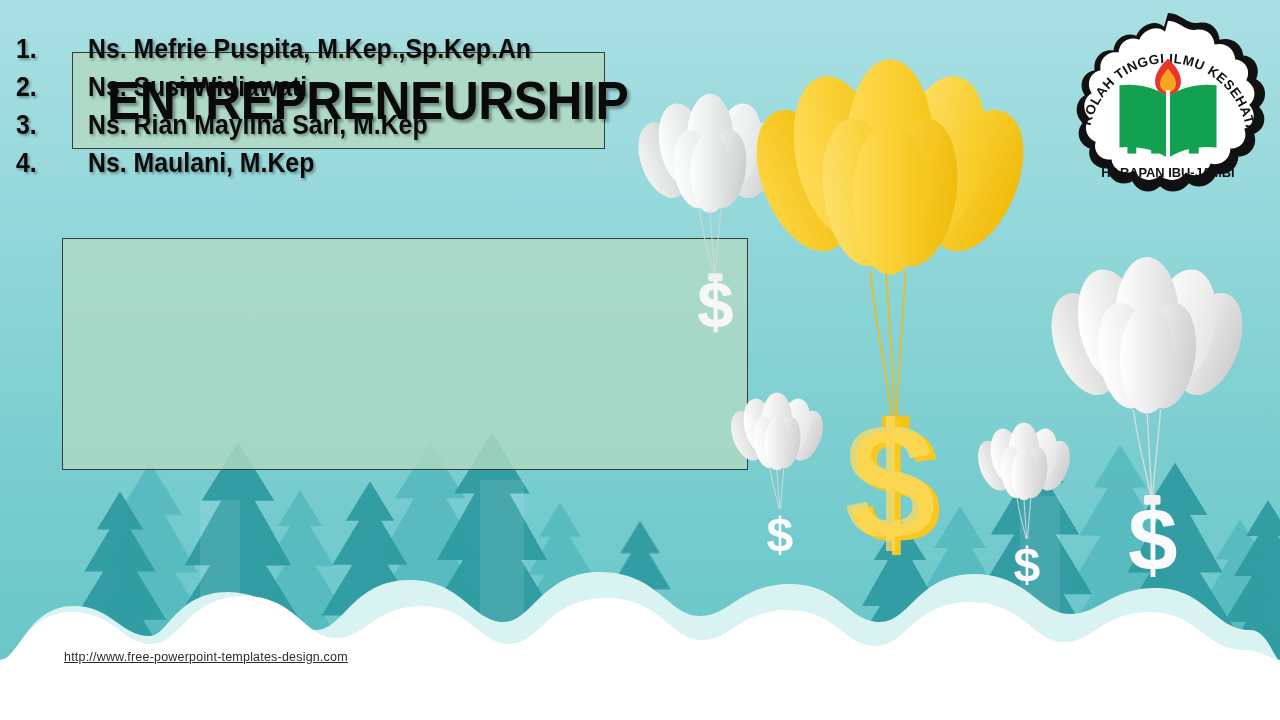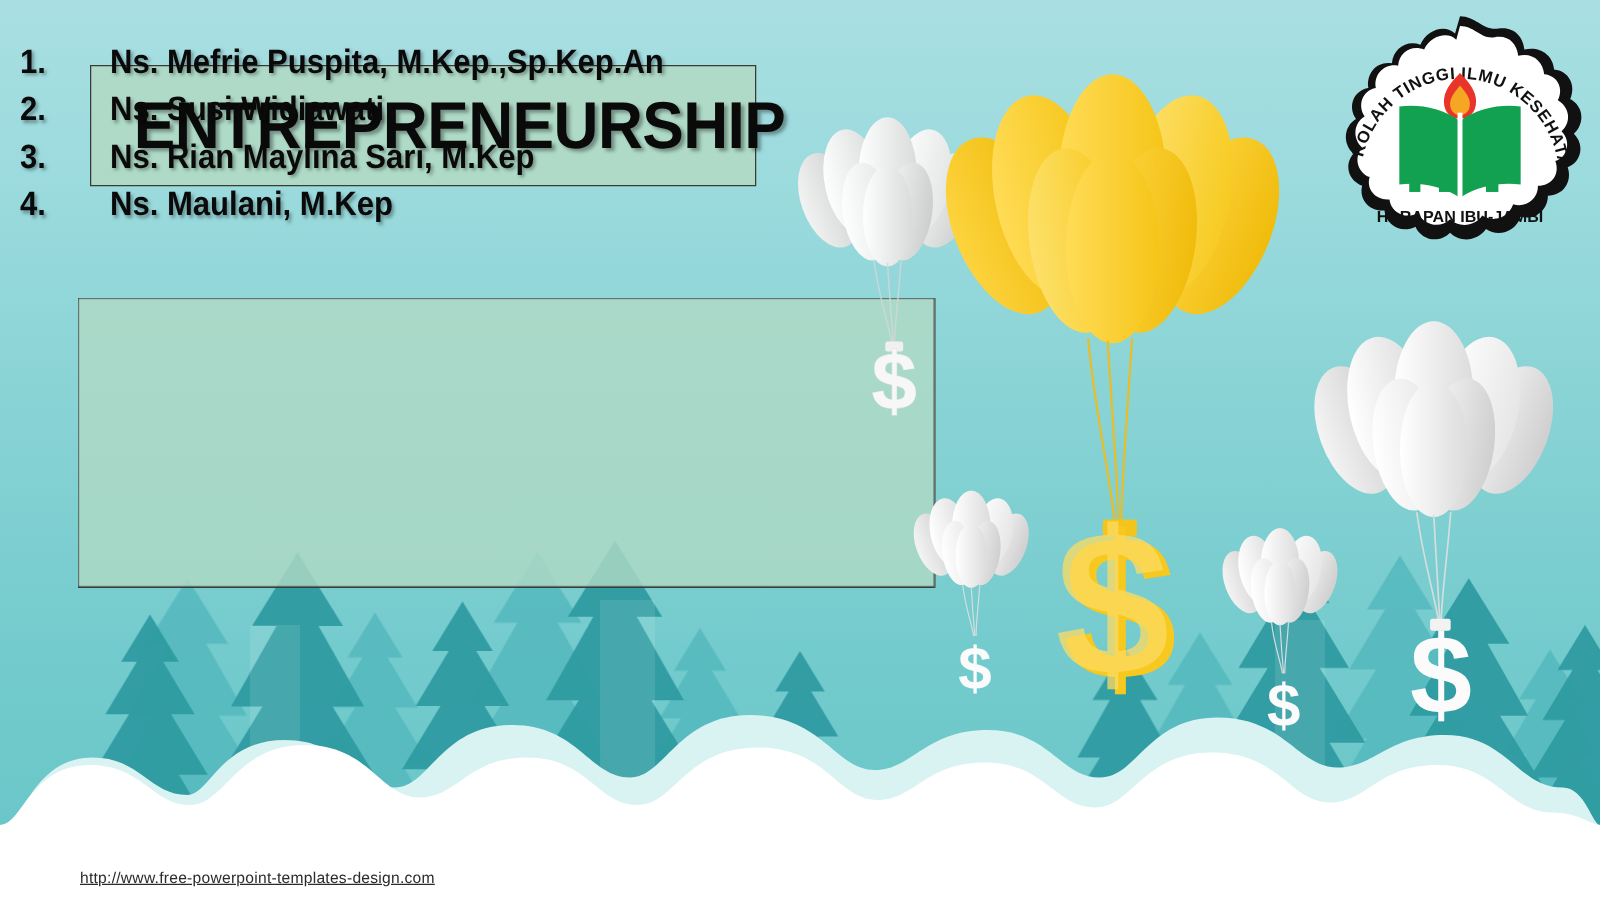--- a/index.html
+++ b/index.html
@@ -86,21 +86,21 @@
 
   
   .logo{
     position:absolute;right:8px;top:6px;
     width:208px;height:205px;
     z-index:30;
   }
 
   
   .footer-link{
-    position:absolute;left:64px;top:695px;
+    position:absolute;left:64px;top:650px;
     font-size:12.5px;
     color:#2b2b2b;
     text-decoration:underline;
     z-index:40;
     font-family:"Liberation Sans", sans-serif;
     letter-spacing:0.2px;
   }
 </style>
 </head>
 <body>

